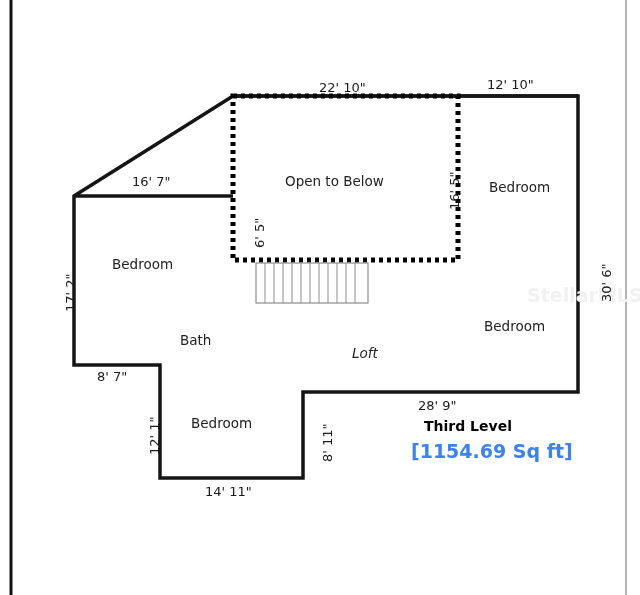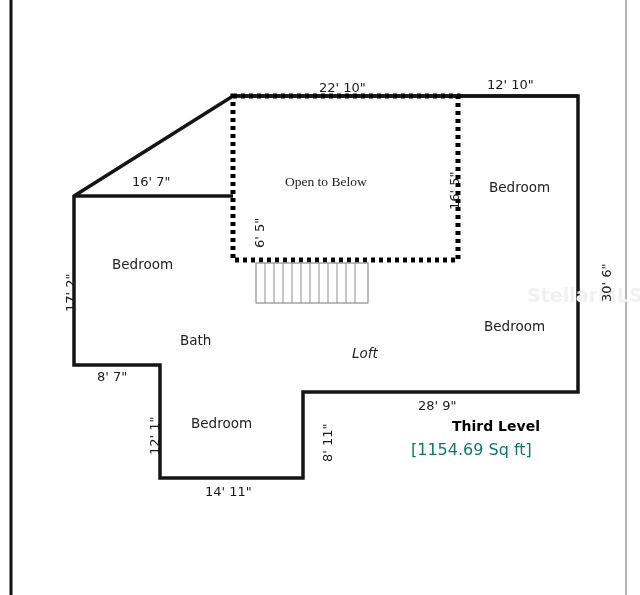--- a/index.html
+++ b/index.html
@@ -43,25 +43,25 @@
     color: #1a1a1a;
   }
   .rot-ccw {
     transform: rotate(-90deg);
     transform-origin: 0 0;
   }
   .title-main {
     font-size: 14px;
     font-weight: bold;
     color: #000000;
-    margin-left: 28px;
   }
   .title-sub {
-    font-size: 16px;
-    color: #0f766e;
+    font-size: 19px;
+    color: #3b82f6;
+    font-weight: bold;
   }
   .watermark {
     position: absolute;
     font-size: 19px;
     font-weight: bold;
     color: #f1f1f1;
     letter-spacing: 0px;
     white-space: nowrap;
     user-select: none;
   }
@@ -103,21 +103,21 @@
       <line x1="319" y1="263" x2="319" y2="303" stroke="#8d8d8d" stroke-width="1"></line>
       <line x1="328" y1="263" x2="328" y2="303" stroke="#8d8d8d" stroke-width="1"></line>
       <line x1="337" y1="263" x2="337" y2="303" stroke="#8d8d8d" stroke-width="1"></line>
       <line x1="346" y1="263" x2="346" y2="303" stroke="#8d8d8d" stroke-width="1"></line>
       <line x1="355" y1="263" x2="355" y2="303" stroke="#8d8d8d" stroke-width="1"></line>
     </g>
   </svg>
 
   <div class="watermark" style="left:527px; top:284px;">StellarMLS</div>
 
-  <div class="lbl room-label" style="left:285px; top:175px;font-family:Liberation Serif, serif;">Open to Below</div>
+  <div class="lbl room-label" style="left:285px; top:175px;">Open to Below</div>
 
   <div class="lbl room-label" style="left:489px; top:181px;">Bedroom</div>
 
   <div class="lbl room-label" style="left:112px; top:258px;">Bedroom</div>
 
   <div class="lbl room-label" style="left:484px; top:320px;">Bedroom</div>
 
   <div class="lbl room-label" style="left:180px; top:334px;">Bath</div>
 
   <div class="lbl room-label" style="left:352px; top:347px;font-style:italic;">Loft</div>

